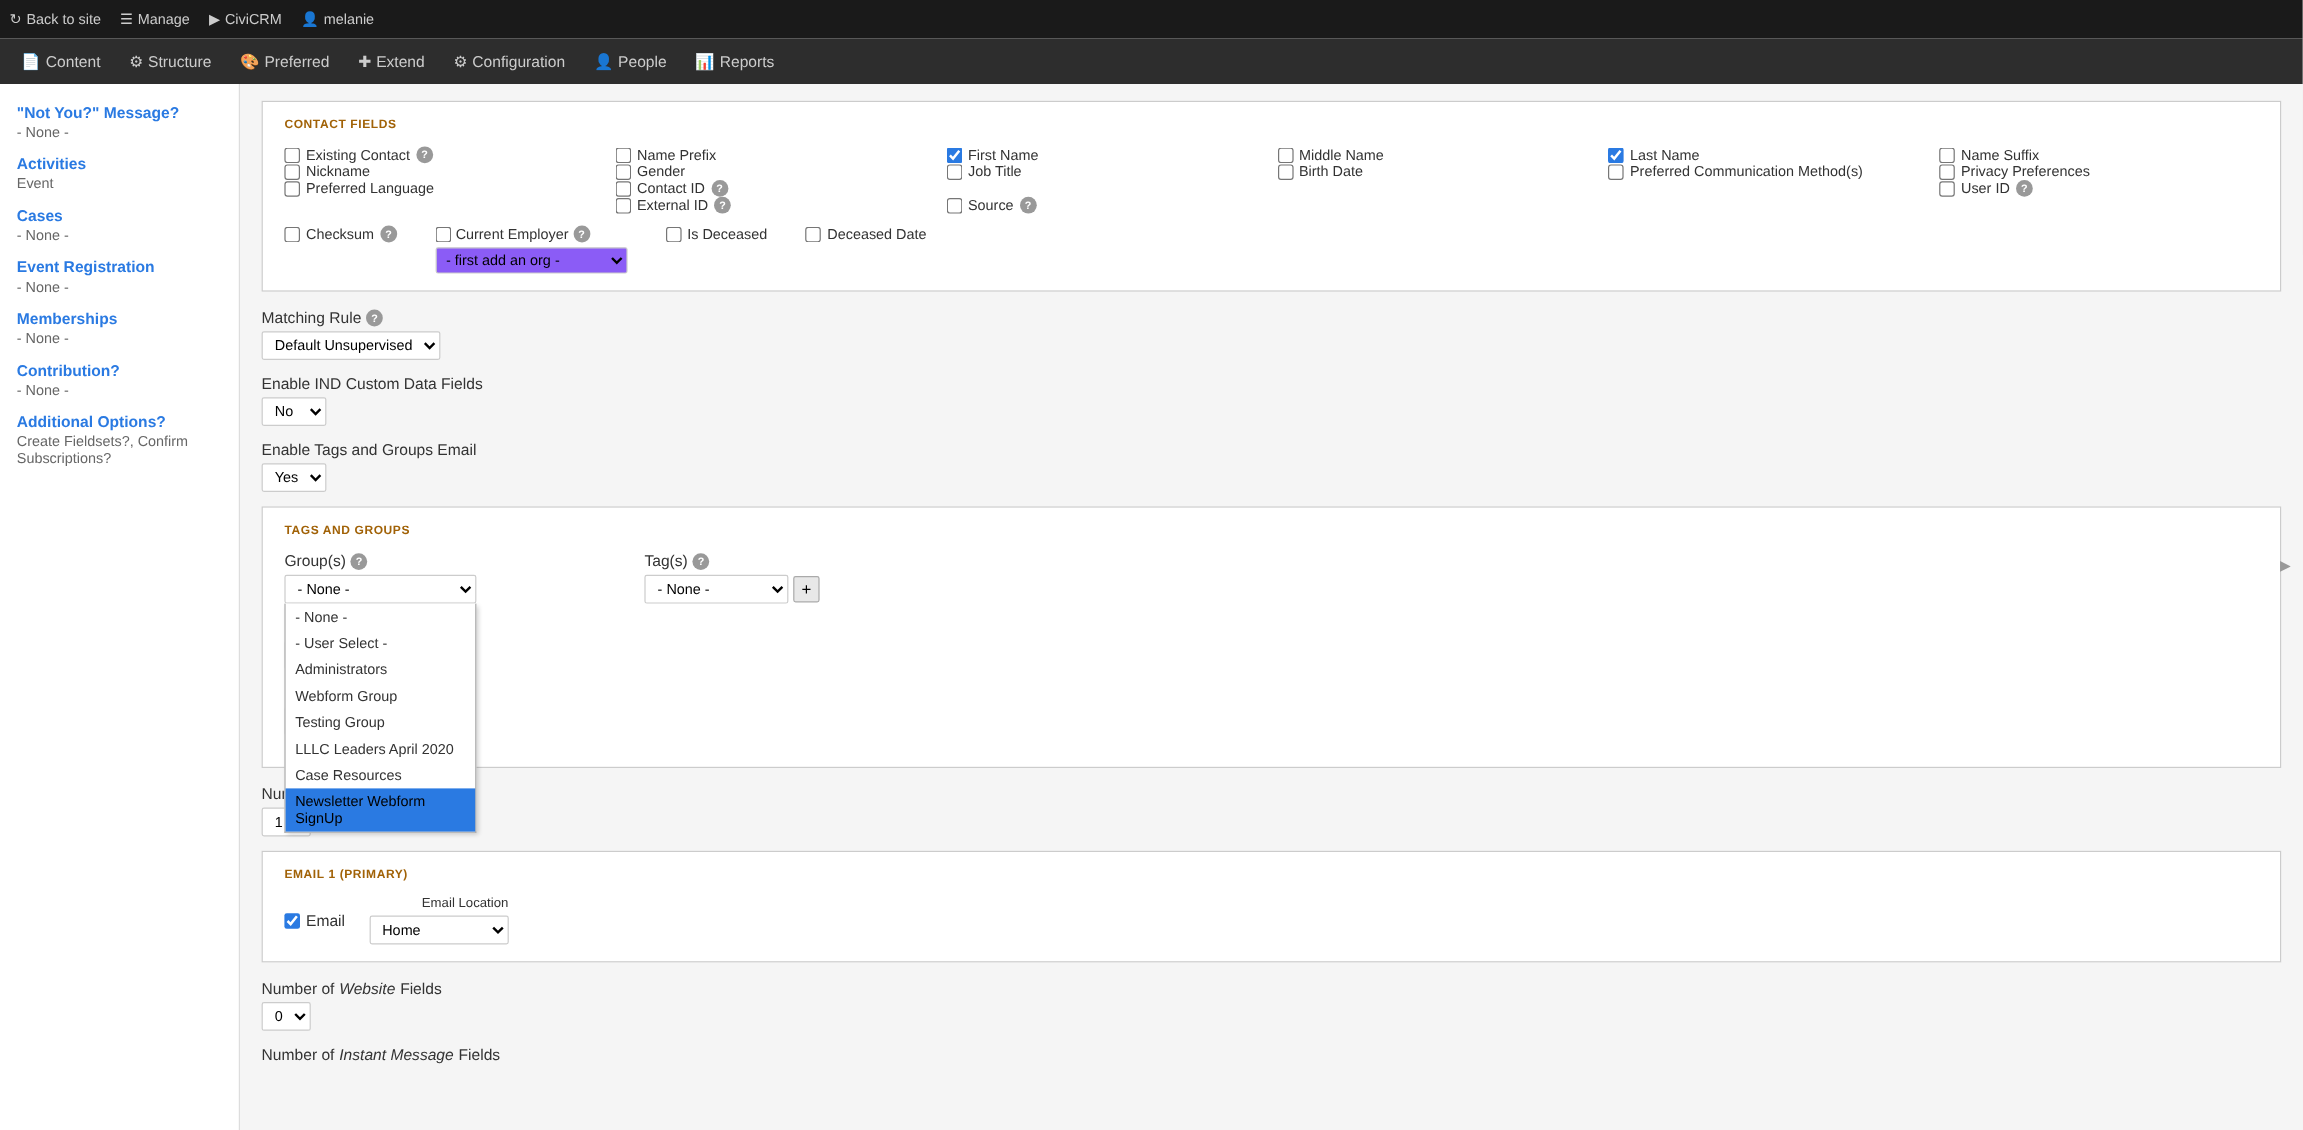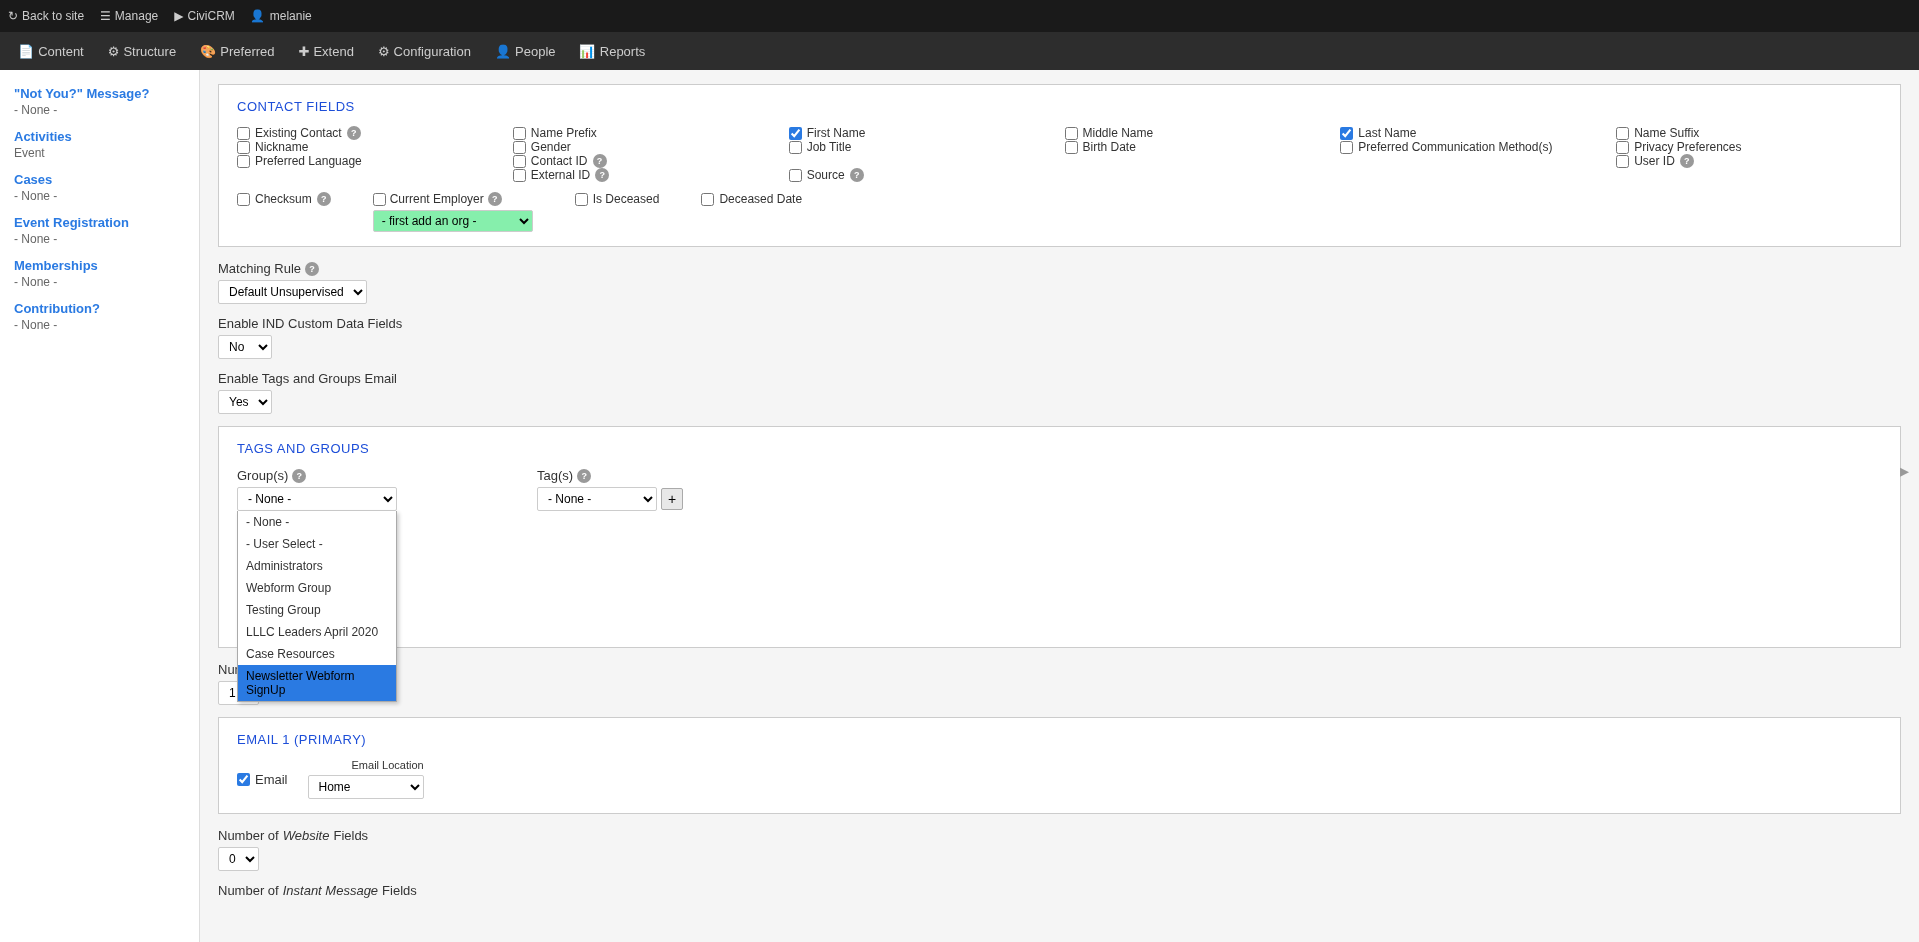--- a/index.html
+++ b/index.html
@@ -82,23 +82,23 @@
     }
 
     
     .section-box {
       background: #fff;
       border: 1px solid #ccc;
       margin-bottom: 14px;
       padding: 14px 18px;
     }
     .section-title {
-      font-size: 13px;
-      font-weight: normal;
-      color: #1d4ed8;
+      font-size: 10px;
+      font-weight: bold;
+      color: #a16207;
       text-transform: uppercase;
       margin-bottom: 12px;
       letter-spacing: 0.5px;
     }
 
     
     .fields-grid {
       display: grid;
       grid-template-columns: repeat(6, 1fr);
       gap: 0 10px;
@@ -124,21 +124,21 @@
     .employer-label {
       font-size: 12px;
       display: flex;
       align-items: flex-end;
       gap: 4px;
     }
     .employer-select {
       font-size: 12px;
       padding: 2px 4px;
       border: 1px solid #ccc;
-      background: #86efac;
+      background: #8b5cf6;
       border-radius: 2px;
       width: 160px;
     }
 
     
     .form-row {
       margin-bottom: 12px;
     }
     .form-label {
       font-size: 13px;
@@ -348,20 +348,24 @@
       <div class="sidebar-section-value">- None -</div>
     </div>
     <div class="sidebar-section">
       <div class="sidebar-section-title">Memberships</div>
       <div class="sidebar-section-value">- None -</div>
     </div>
     <div class="sidebar-section">
       <div class="sidebar-section-title">Contribution?</div>
       <div class="sidebar-section-value">- None -</div>
     </div>
+    <div class="sidebar-section">
+      <div class="sidebar-section-title">Additional Options?</div>
+      <div class="sidebar-section-value">Create Fieldsets?, Confirm Subscriptions?</div>
+    </div>
   </div>
 
   <div class="content">
 
     <div class="section-box">
       <div class="section-title">CONTACT FIELDS</div>
 
       <div class="fields-grid">
         <div class="field-item">
           <input type="checkbox" style="">
@@ -437,21 +441,21 @@
           <label>External ID</label>
           <span class="help-icon">?</span>
         </div>
         <div class="field-item">
           <input type="checkbox" style="">
           <label>Source</label>
           <span class="help-icon">?</span>
         </div>
       </div>
 
-      <div style="display:flex; gap:42px; align-items:flex-start; margin-top:8px;">
+      <div style="display:flex; gap:32px; align-items:flex-start; margin-top:8px;">
         <div class="field-item">
           <input type="checkbox" style="">
           <label>Checksum</label>
           <span class="help-icon">?</span>
         </div>
         <div class="employer-section">
           <div class="employer-label">
             <input type="checkbox" style="">
             <span>Current Employer</span>
             <span class="help-icon">?</span>

